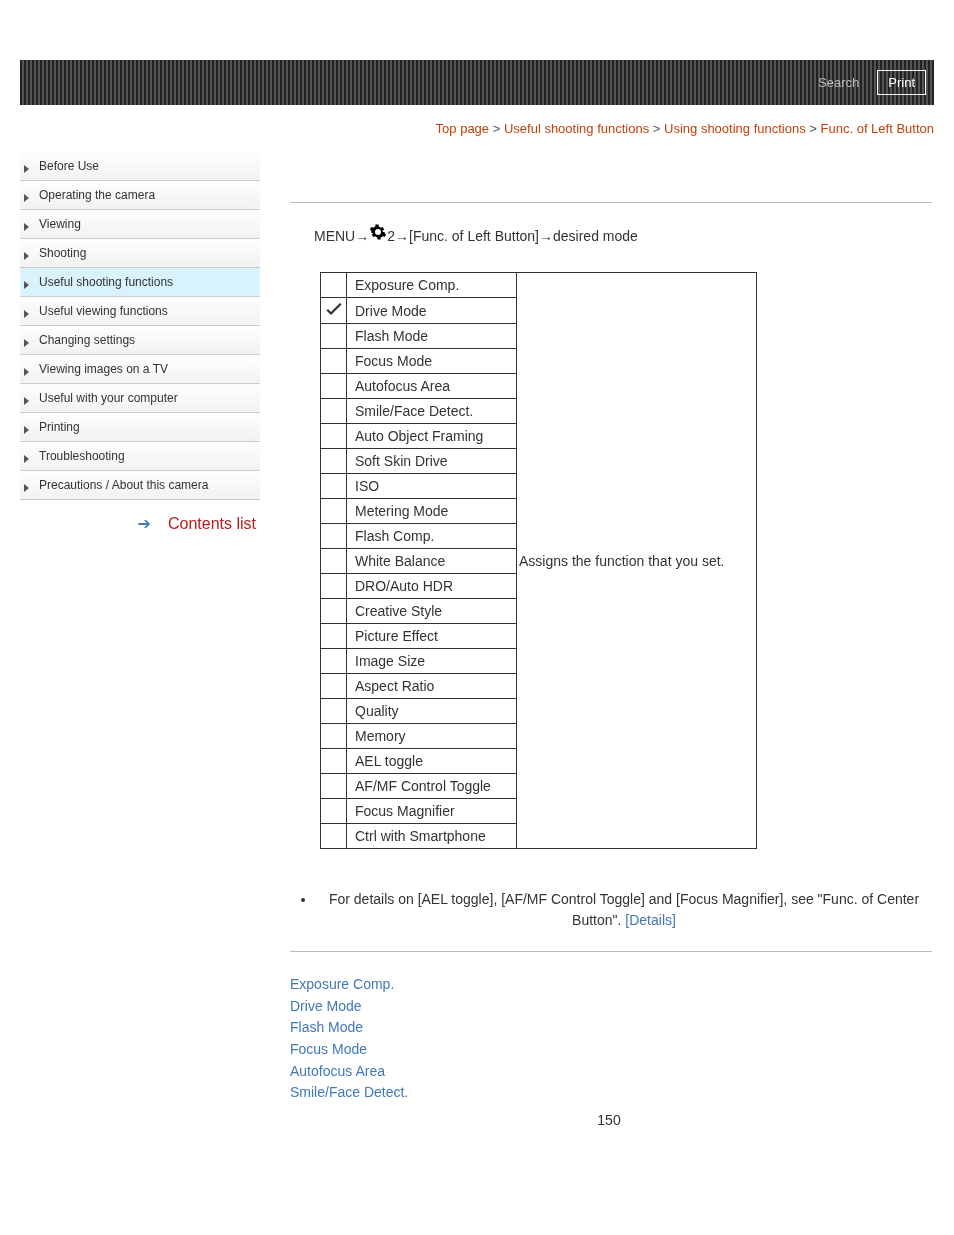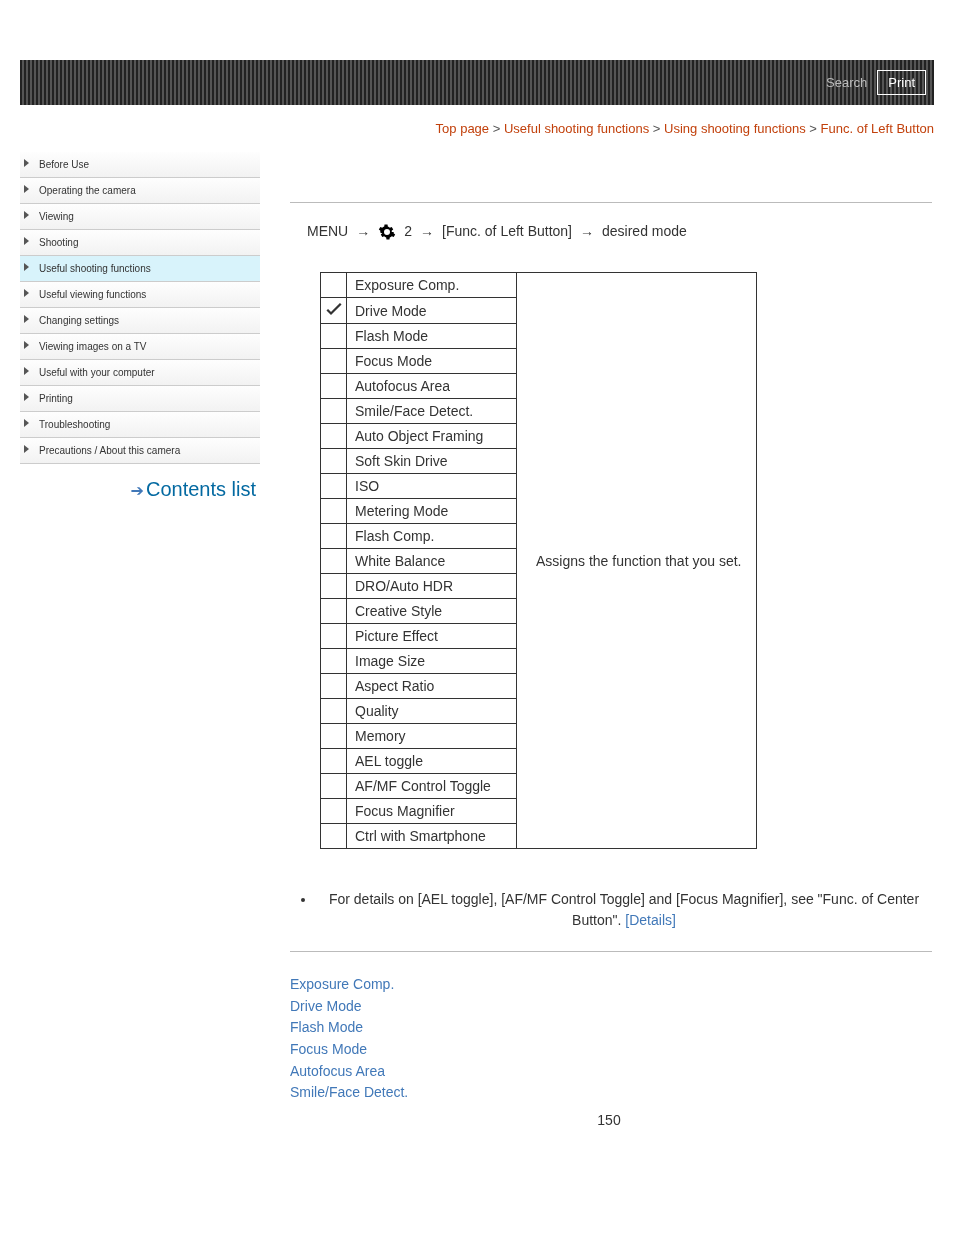--- a/index.html
+++ b/index.html
@@ -17,68 +17,68 @@
     gap: 6px;
   }
   .header-bar .btn {
     border: 1px solid #fff;
     color: #fff;
     font-size: 13px;
     padding: 4px 10px;
     background: transparent;
     cursor: pointer;
   }
-  .header-bar .search-link { color: #bbb; cursor: pointer; font-size: 13px; margin-right: 4px; }
+  .header-bar .search-link { color: #bbb; cursor: pointer; font-size: 13px; margin-right: 12px; }
   
   .breadcrumb {
     margin: 16px 20px 0 0;
     text-align: right;
     font-size: 13px;
     color: #555;
   }
   .breadcrumb a { color: #c2410c; text-decoration: none; }
   
   .body-cols { display: flex; margin-top: 10px; }
   
   .sidebar { width: 260px; flex: 0 0 260px; padding: 6px 0 0 20px; }
   .side-item {
     display: flex;
-    align-items: flex-start;
+    align-items: flex-end;
     padding: 7px 8px 7px 4px;
     border-bottom: 1px solid #ccc;
-    font-size: 10px;
+    font-size: 12px;
     cursor: pointer;
     background: linear-gradient(#fefefe,#f2f2f2);
   }
   .side-item .tri { 
     width: 0; height: 0; 
     border-top: 4px solid transparent;
     border-bottom: 4px solid transparent;
     border-left: 5px solid #555;
     margin-right: 10px;
   }
   .side-item.active { background: #d8f3fb; }
   
   .contents-list-row { text-align: right; margin-top: 14px; padding-right: 4px;}
-  .contents-list-row a { color: #0369a1; text-decoration: none; font-size: 20px; }
+  .contents-list-row a { color: #b91c1c; text-decoration: none; font-size: 16px; margin-left: 15px; }
   .arrow-right { color:#4178b8; font-size:16px; position:relative; top:0px; margin-right:2px;}
   
   .main { flex: 1; padding: 0 22px 0 30px; }
   .hr { border-bottom: 1px solid #bbb; margin: 56px 0 20px 0; }
   
   .intro { margin: 0 0 8px 0; }
-  .menu-path { margin: 4px 0 28px 17px; display:flex; align-items:flex-start; gap:8px; flex-wrap:wrap;}
+  .menu-path { margin: 4px 0 28px 24px; display:flex; align-items:flex-end; flex-wrap:wrap;}
   .menu-path .arrw { font-size:14px; color:#333; }
   .gear { display:inline-block; }
   
   table.modetable { border-collapse: collapse; margin-left: 30px; }
   table.modetable td { border: 1px solid #333; padding: 4px 8px; vertical-align: middle; font-size: 14px; min-height:26px;}
   table.modetable td.check { width: 26px; text-align:center; padding:2px;}
   table.modetable td.func { width: 170px; white-space: nowrap;}
-  table.modetable td.desc { width: 240px; vertical-align: middle; padding-left:19px;margin-top:19px;}
+  table.modetable td.desc { width: 240px; vertical-align: middle; padding-left:2px;margin-top:19px;}
   
   .check-svg { width:20px; height:18px; }
   
   ul.notes { list-style: disc; margin: 40px 0 20px 26px; text-align: center; }
   ul.notes li { line-height: 1.5; }
   a.link { color:#4178b8; text-decoration:none; }
   
   .hr2 { border-bottom: 1px solid #bbb; margin: 20px 0 22px 0; }
   
   .related-links { line-height: 1.55; }

